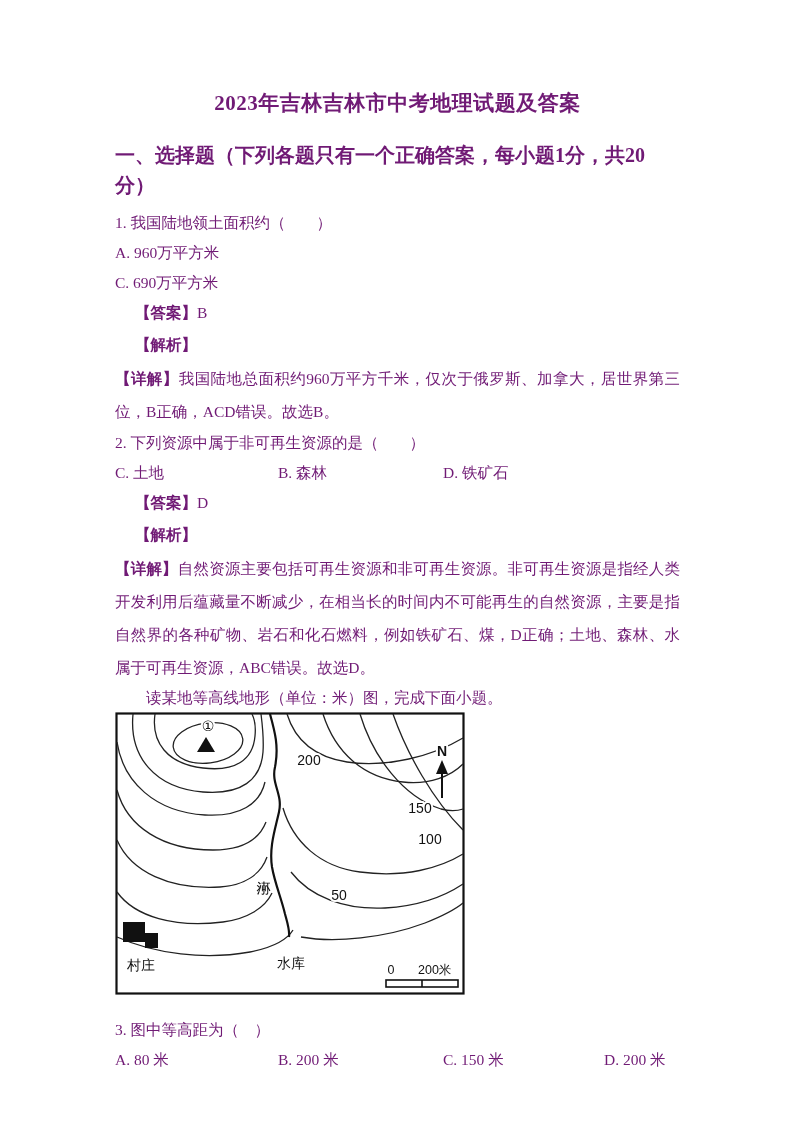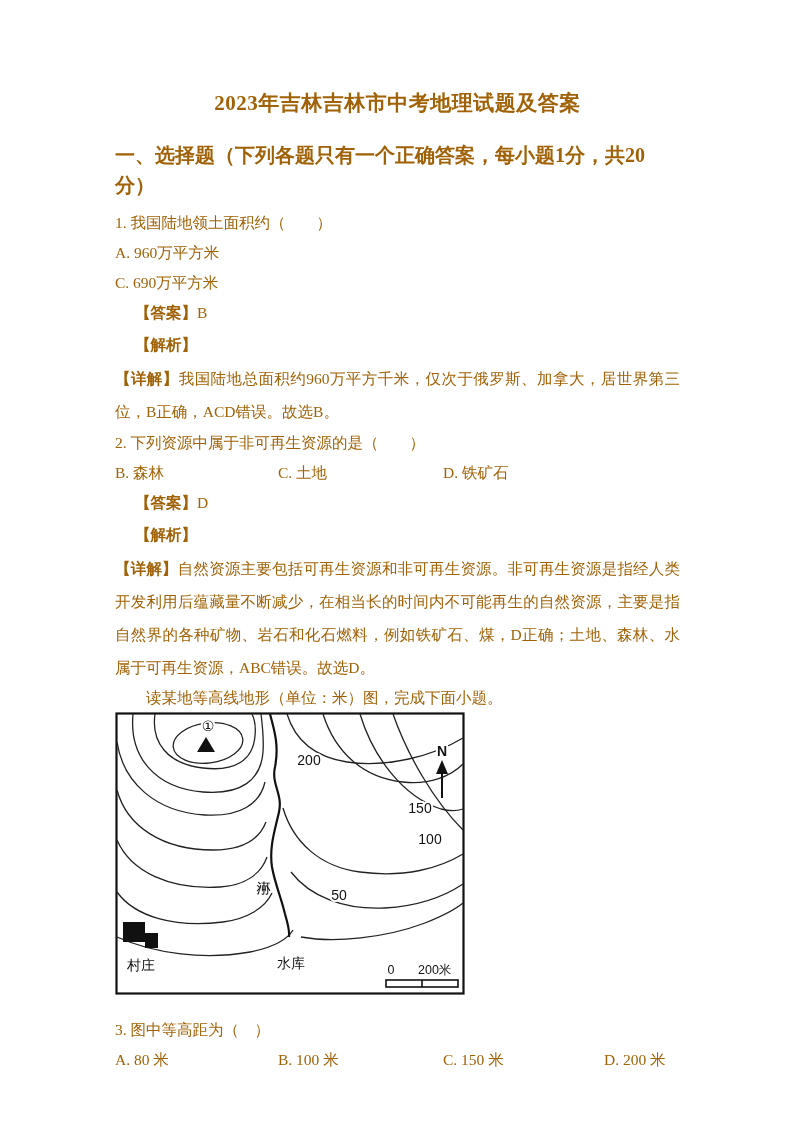--- a/index.html
+++ b/index.html
@@ -6,21 +6,21 @@
   html, body { background: #ffffff; }
   .page {
     position: relative;
     width: 794px;
     height: 1123px;
     margin: 0 auto;
     background: #ffffff;
     padding: 88px 114px 0 115px;
     font-family: "Liberation Serif", "DejaVu Serif", serif;
     font-size: 15.5px;
-    color: #a16207;
+    color: #701a75;
     overflow: hidden;
   }
   .title {
     font-size: 21px;
     font-weight: bold;
     text-align: center;
     line-height: 30px;
     margin-bottom: 22px;
     letter-spacing: 0.5px;
   }
@@ -90,22 +90,22 @@
   </div>
   <div class="line mb2">
     <span class="bold">【解析】</span>
   </div>
   <div class="detail">
     <span class="bold">【详解】</span><span>我国陆地总面积约960万平方千米，仅次于俄罗斯、加拿大，居世界第三位，B正确，ACD错误。故选B。</span>
   </div>
 
   <div class="line">2. 下列资源中属于非可再生资源的是（　　）</div>
   <div class="opt4">
+    <span>C. 土地</span>
     <span>B. 森林</span>
-    <span>C. 土地</span>
     <span>D. 铁矿石</span>
   </div>
   <div class="line mb2">
     <span class="bold">【答案】</span><span>D</span>
   </div>
   <div class="line mb2">
     <span class="bold">【解析】</span>
   </div>
   <div class="detail">
     <span class="bold">【详解】</span><span>自然资源主要包括可再生资源和非可再生资源。非可再生资源是指经人类开发利用后蕴藏量不断减少，在相当长的时间内不可能再生的自然资源，主要是指自然界的各种矿物、岩石和化石燃料，例如铁矿石、煤，D正确；土地、森林、水属于可再生资源，ABC错误。故选D。</span>
@@ -166,18 +166,18 @@
         <text x="303" y="262" class="map-label map-label-small">200米</text>
         <rect x="271" y="268" width="72" height="7" fill="none" stroke="#111" stroke-width="1.6"></rect>
         <line x1="307" y1="268" x2="307" y2="275" stroke="#111" stroke-width="1.6"></line>
       </g>
     </svg>
   </div>
 
   <div class="line">3. 图中等高距为（　）</div>
   <div class="opt4">
     <span>A. 80 米</span>
-    <span>B. 100 米</span>
+    <span>B. 200 米</span>
     <span>C. 150 米</span>
     <span>D. 200 米</span>
   </div>
 
 </div>
 
 </body></html>

